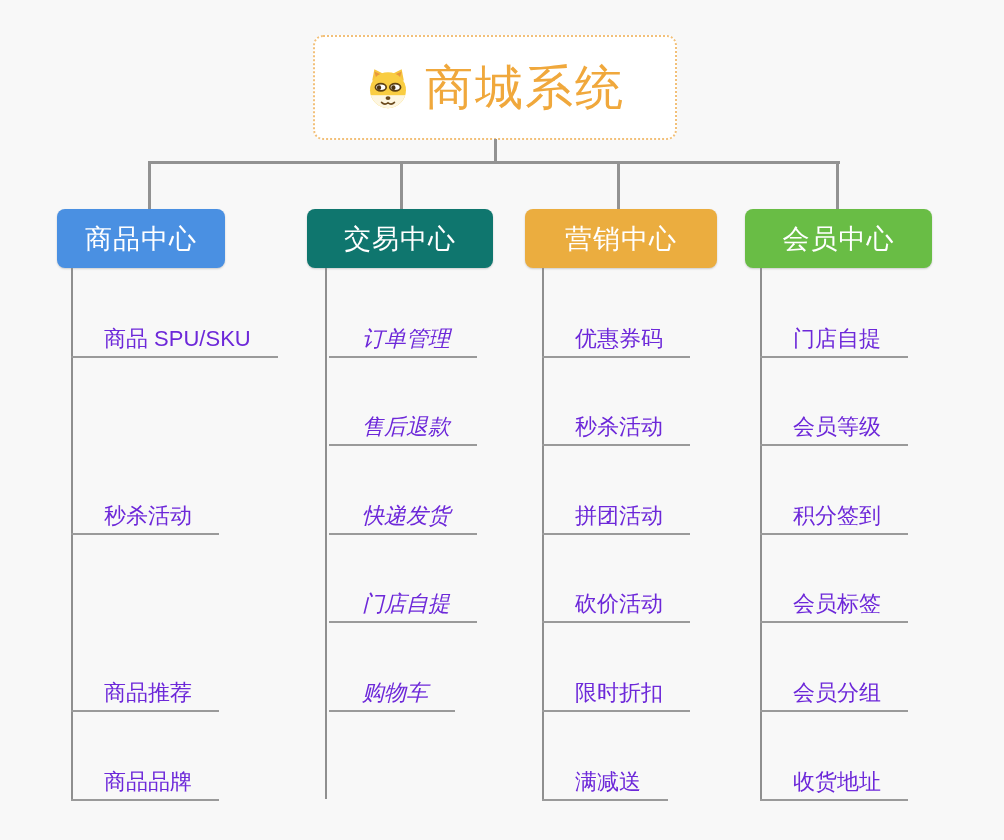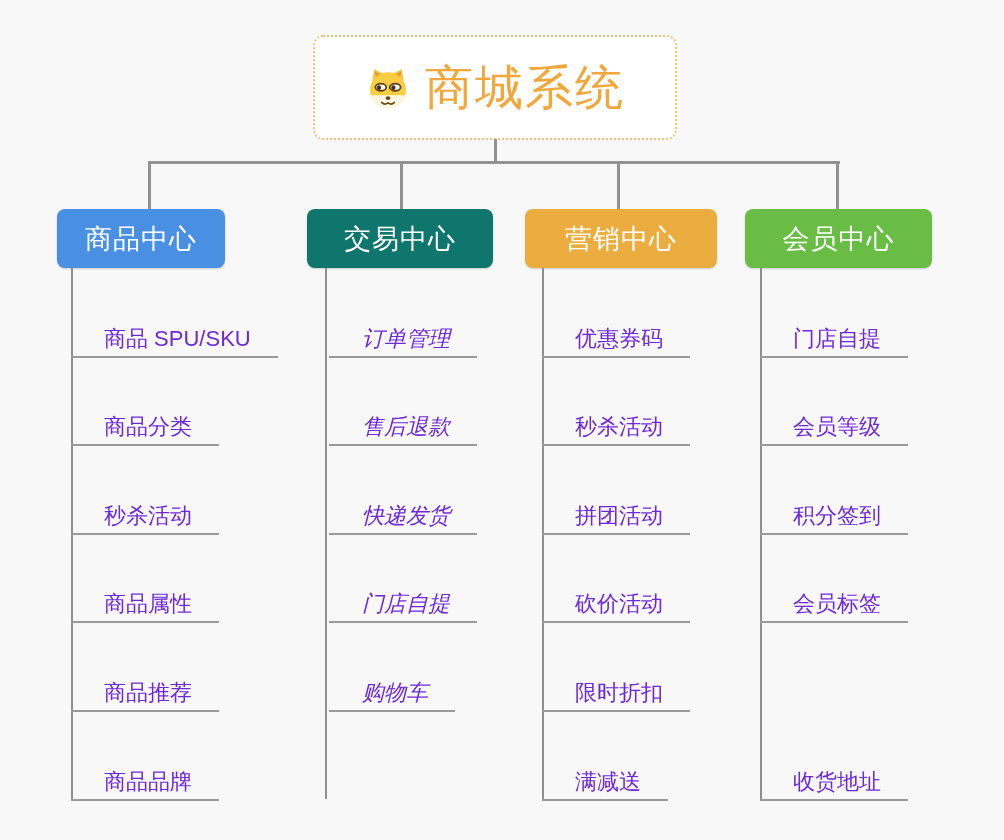--- a/index.html
+++ b/index.html
@@ -112,38 +112,37 @@
   <div class="branch b2" style="background-color: #0f766e;">交易中心</div>
   <div class="branch b3" style="background-color: rgb(235, 173, 63);">营销中心</div>
   <div class="branch b4" style="background-color: rgb(105, 189, 69);">会员中心</div>
 
   <div class="spine sp1"></div>
   <div class="spine sp2"></div>
   <div class="spine sp3"></div>
   <div class="spine sp4"></div>
 
   <div class="child cx1 ry1">商品 SPU/SKU</div>
-  <div class="child cx1 ry2">商品分类</div>
   <div class="child cx1 ry3">秒杀活动</div>
-  <div class="child cx1 ry4">商品属性</div>
   <div class="child cx1 ry5">商品推荐</div>
   <div class="child cx1 ry6">商品品牌</div>
 
   <div class="child cx2 ry1">订单管理</div>
   <div class="child cx2 ry2">售后退款</div>
   <div class="child cx2 ry3">快递发货</div>
   <div class="child cx2 ry4">门店自提</div>
   <div class="child cx2 ry5">购物车</div>
 
   <div class="child cx3 ry1">优惠券码</div>
   <div class="child cx3 ry2">秒杀活动</div>
   <div class="child cx3 ry4">砍价活动</div>
   <div class="child cx3 ry3">拼团活动</div>
   <div class="child cx3 ry5">限时折扣</div>
   <div class="child cx3 ry6">满减送</div>
 
   <div class="child cx4 ry1">门店自提</div>
   <div class="child cx4 ry2">会员等级</div>
   <div class="child cx4 ry3">积分签到</div>
   <div class="child cx4 ry4">会员标签</div>
+  <div class="child cx4 ry5">会员分组</div>
   <div class="child cx4 ry6">收货地址</div>
 
 </div>
 
 </body></html>

